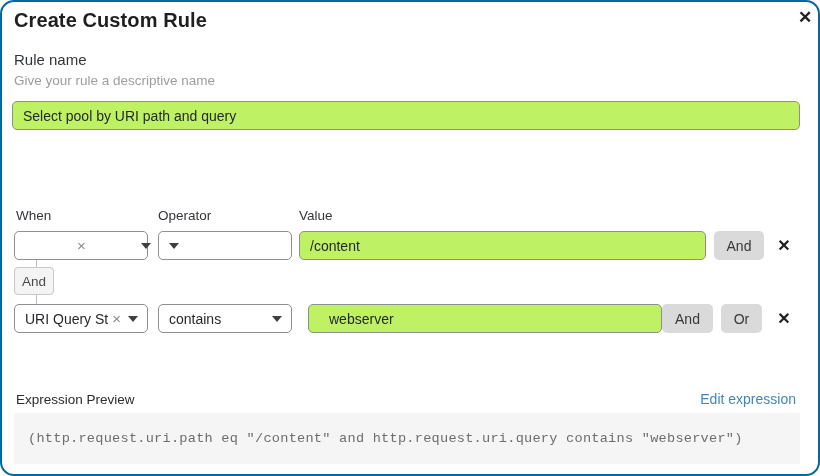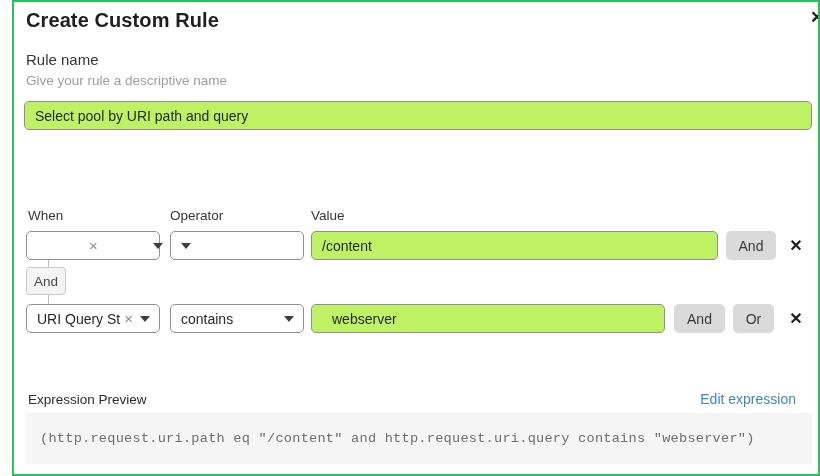--- a/index.html
+++ b/index.html
@@ -1,17 +1,17 @@
 <!DOCTYPE html>
 <html><head>
 <meta charset="utf-8">
 <style>
   html,body{margin:0;padding:0;background:#fff;}
   body{width:820px;height:476px;position:relative;font-family:"Liberation Sans",sans-serif;-webkit-font-smoothing:antialiased;}
-  .dialog{position:absolute;inset:0;background:#fff;border:2px solid #22c55e;border-radius:0;box-sizing:border-box;overflow:hidden;margin-left:12px;}
+  .dialog{position:absolute;inset:0;background:#fff;border:2px solid #0369a1;border-radius:14px;box-sizing:border-box;overflow:hidden;}
   .abs{position:absolute;}
 
   .title{left:12px;top:7px;font-size:20px;font-weight:700;color:#1f1f1f;letter-spacing:.1px;}
   .close-btn{left:791px;top:4px;width:24px;height:24px;background:transparent;border:none;cursor:pointer;
              font-size:17px;font-weight:700;color:#1f1f1f;line-height:24px;text-align:center;padding:0;}
 
   .section-label{left:12px;top:49px;font-size:15px;color:#33353a;}
   .helper{left:12px;top:71px;font-size:13.5px;color:#9d9d9d;}
   .text-input{box-sizing:border-box;height:29px;border:1px solid #8f8f8f;border-radius:5px;background:#bef264;
               padding:0 10px;font-size:14px;color:#26282c;font-family:"Liberation Sans",sans-serif;outline:none;}
@@ -24,21 +24,21 @@
   .select{box-sizing:border-box;height:29px;border:1px solid #8f8f8f;border-radius:5px;background:#fff;
           display:flex;align-items:center;padding:0 9px 0 10px;font-size:14px;color:#26282c;cursor:pointer;}
   .select .sel-text{flex:1;white-space:nowrap;overflow:hidden;}
   .select .clear-x{color:#8a8a8a;font-size:15px;margin:0 7px 0 4px;line-height:1;cursor:pointer;}
   .caret{width:0;height:0;border-left:5px solid transparent;border-right:5px solid transparent;border-top:6px solid #3f3f3f;}
 
   .row1{top:229px;gap:48px;} .row2{top:302px;}
   .field-sel{left:12px;width:134px;}
   .op-sel{left:156px;width:134px;}
   .val1{left:297px;width:407px;}
-  .val2{left:297px;width:354px;padding-left:20px;}
+  .val2{left:306px;width:354px;padding-left:20px;}
 
   .gray-btn{box-sizing:border-box;height:29px;border:none;border-radius:5px;background:#dadada;
             font-family:"Liberation Sans",sans-serif;font-size:14px;color:#383838;cursor:pointer;padding:0;text-align:center;}
   .btn-and-1{left:712px;width:50px;}
   .btn-and-2{left:660px;width:51px;}
   .btn-or-2{left:719px;width:41px;}
   .row-delete{width:24px;height:29px;background:transparent;border:none;cursor:pointer;left:770px;
               font-size:16px;font-weight:700;color:#1f1f1f;padding:0;line-height:29px;text-align:center;}
 
   .connector-line{left:34px;top:258px;width:1px;height:44px;background:#bdbdbd;}

